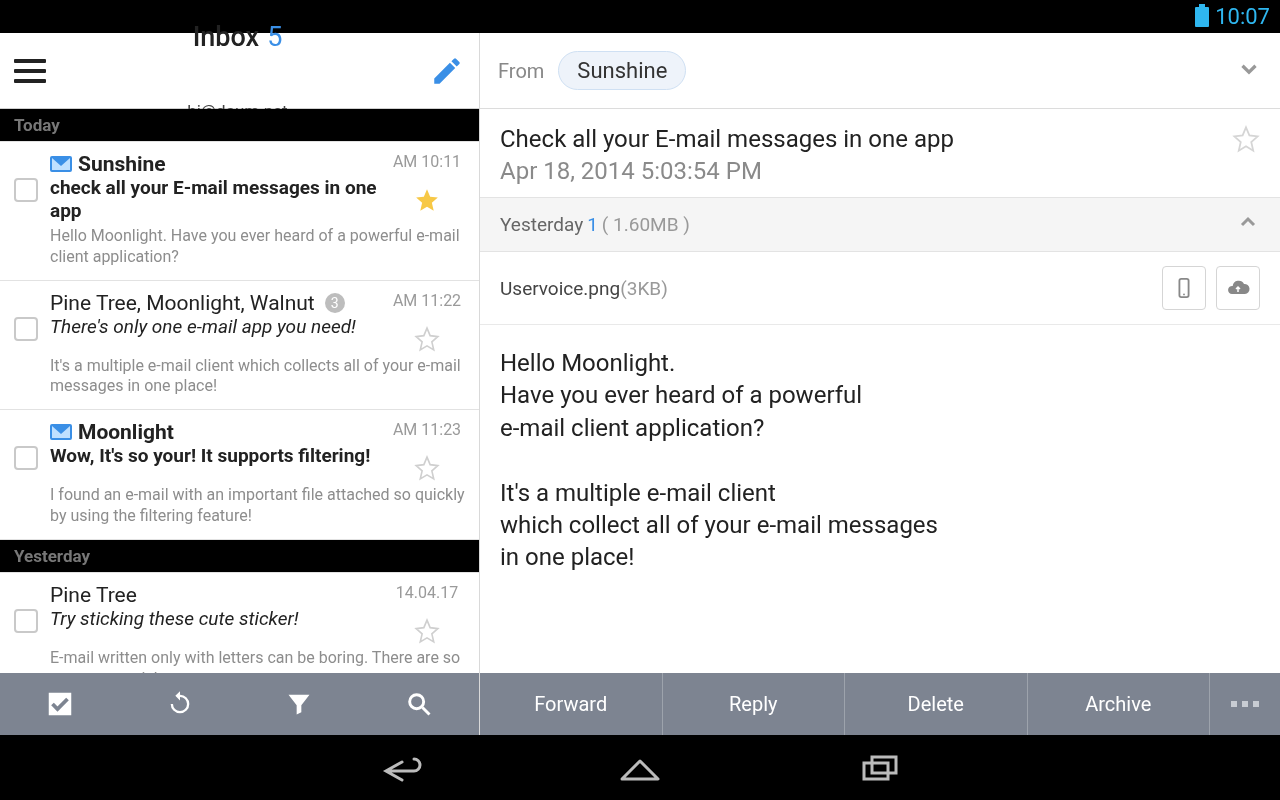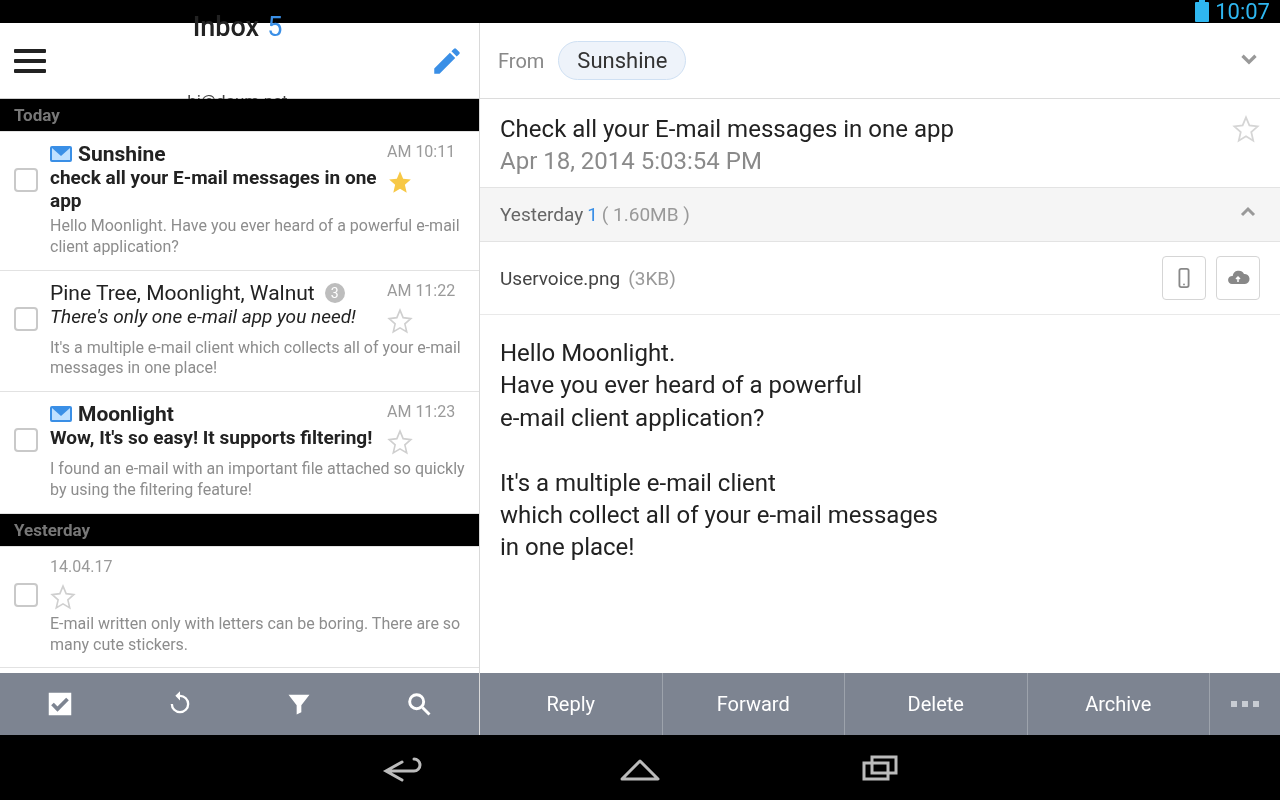--- a/index.html
+++ b/index.html
@@ -1,20 +1,20 @@
 <!DOCTYPE html>
 <html><head>
 <meta charset="utf-8">
 <style>
   * { box-sizing: border-box; margin: 0; padding: 0; }
   html, body { width: 1280px; height: 800px; overflow: hidden; font-family: Roboto, "Helvetica Neue", Arial, sans-serif; background: #000; }
   .device { width: 1280px; height: 800px; display: flex; flex-direction: column; }
 
   
-  .statusbar { height: 23px; background: #000; color: #2fb7f0; display: flex; align-items: center; justify-content: flex-end; padding-right: 10px; font-size: 22px; font-weight: 400; gap: 6px; }
+  .statusbar { height: 33px; background: #000; color: #2fb7f0; display: flex; align-items: center; justify-content: flex-end; padding-right: 10px; font-size: 22px; font-weight: 400; gap: 6px; }
   .battery { width: 14px; height: 20px; background: #2fb7f0; border-radius: 1px; position: relative; }
   .battery::before { content: ""; position: absolute; top: -3px; left: 4px; width: 6px; height: 3px; background: #2fb7f0; }
 
   
   .app { flex: 1; display: flex; background: #fff; min-height: 0; }
   .pane-left { width: 480px; display: flex; flex-direction: column; border-right: 1px solid #d9d9d9; min-height: 0; }
   .pane-right { flex: 1; display: flex; flex-direction: column; min-height: 0; }
 
   
   .lhdr { height: 76px; border-bottom: 1px solid #cfcfcf; display: flex; align-items: center; padding: 5px 14px; }
@@ -34,21 +34,21 @@
   .msg-main { flex: 1; min-width: 0; }
   .msg-row1 { display: flex; align-items: center; gap: 6px; }
   .env { width: 22px; height: 16px; background: #bfe0ff; border: 2px solid #3a8fe6; position: relative; border-radius: 2px; }
   .env::after { content: ""; position: absolute; left: 0; right: 0; top: 0; height: 0; border-left: 9px solid transparent; border-right: 9px solid transparent; border-top: 8px solid #3a8fe6; }
   .sender { font-size: 21px; font-weight: 700; color: #222; }
   .badge { background: #bdbdbd; color: #fff; border-radius: 10px; min-width: 20px; height: 20px; font-size: 14px; display: inline-flex; align-items: center; justify-content: center; padding: 0 6px; margin-left: 4px; }
   .time { font-size: 16px; color: #9a9a9a; }
   .subject { font-size: 19px; font-weight: 700; color: #222; flex: 1; }
   .subject.read { font-weight: 400; font-style: italic; }
   .snippet { font-size: 16px; color: #8d8d8d; line-height: 1.3; margin-top: 4px; }
-  .msg-side { display: flex; flex-direction: column; align-items: flex-start; gap: 8px; width: 80px; flex-shrink: 0; }
+  .msg-side { display: flex; flex-direction: column; align-items: center; gap: 16px; width: 80px; flex-shrink: 0; }
   .star { width: 26px; height: 26px; }
   .star svg { width: 100%; height: 100%; }
 
   
   .ltool { height: 62px; background: #7d8491; display: flex; align-items: center; justify-content: space-around; }
   .ltool .tbtn { width: 34px; height: 34px; display: flex; align-items: center; justify-content: center; }
 
   
   .rhdr { height: 76px; border-bottom: 1px solid #dcdcdc; display: flex; align-items: center; padding: 0 18px; gap: 14px; }
   .from-lbl { font-size: 20px; color: #888; }
@@ -58,21 +58,21 @@
   
   .rbody { flex: 1; display: flex; flex-direction: column; overflow: hidden; }
   .subj-block { padding: 16px 20px 12px 20px; display: flex; align-items: flex-start; }
   .subj-block .txt { flex: 1; }
   .mail-subject { font-size: 24px; color: #222; }
   .mail-date { font-size: 24px; color: #8a8a8a; margin-top: 4px; }
   .att-bar { background: #f5f5f5; border-top: 1px solid #e3e3e3; border-bottom: 1px solid #e3e3e3; padding: 12px 20px; display: flex; align-items: center; font-size: 19px; color: #666; }
   .att-bar .cnt { color: #3a8fe6; margin: 0 4px; }
   .att-bar .size { color: #999; }
   .att-item { padding: 14px 20px; display: flex; align-items: center; font-size: 19px; color: #444; border-bottom: 1px solid #e9e9e9; justify-content: flex-end; }
-  .att-item .asize { color: #999; margin-left: 8px; }
+  .att-item .asize { color: #999; margin-left: 0; }
   .att-act { margin-left: auto; display: flex; gap: 10px; }
   .att-btn { width: 44px; height: 44px; border: 1px solid #d5d5d5; border-radius: 4px; display: flex; align-items: center; justify-content: center; background: #fff; }
   .mail-body { padding: 22px 20px; font-size: 24px; color: #222; line-height: 1.35; white-space: pre-line; }
 
   
   .rtool { height: 62px; background: #7d8491; display: flex; align-items: stretch; }
   .rtool .act { flex: 1; display: flex; align-items: center; justify-content: center; color: #fff; font-size: 20px; border-right: 1px solid rgba(255,255,255,0.25); }
   .rtool .overflow { width: 70px; display: flex; align-items: center; justify-content: center; }
 
   
@@ -161,39 +161,45 @@
 
         <div class="msg">
           <div class="chk"></div>
           <div class="msg-main">
             <div style="display:flex; align-items:flex-start;">
               <div style="flex:1">
                 <div class="msg-row1">
                   <span class="env"></span>
                   <span class="sender">Moonlight</span>
                 </div>
-                <div class="subject">Wow, It's so easy! It supports filtering!</div>
+                <div class="subject">Wow, It's so your! It supports filtering!</div>
               </div>
               <div class="msg-side">
                 <span class="time">AM 11:23</span>
                 <span class="star"><svg viewBox="0 0 24 24">
                       <path d="M12 2l2.9 6.9L22 9.8l-5.5 4.8L18.2 22 12 18.3 5.8 22l1.7-7.4L2 9.8l7.1-0.9L12 2z" fill="none" stroke="#cfcfcf" stroke-width="1.5"></path>
                     </svg></span>
               </div>
             </div>
             <div class="snippet">I found an e-mail with an important file attached so quickly by using the filtering feature!</div>
           </div>
         </div>
 
         <div class="daysep">Yesterday</div>
 
         <div class="msg">
           <div class="chk"></div>
           <div class="msg-main">
             <div style="display:flex; align-items:flex-start;">
+              <div style="flex:1">
+                <div class="msg-row1">
+                  <span class="sender" style="font-weight:400">Pine Tree</span>
+                </div>
+                <div class="subject read" style="font-weight:400">Try sticking these cute sticker!</div>
+              </div>
               <div class="msg-side">
                 <span class="time">14.04.17</span>
                 <span class="star"><svg viewBox="0 0 24 24">
                       <path d="M12 2l2.9 6.9L22 9.8l-5.5 4.8L18.2 22 12 18.3 5.8 22l1.7-7.4L2 9.8l7.1-0.9L12 2z" fill="none" stroke="#cfcfcf" stroke-width="1.5"></path>
                     </svg></span>
               </div>
             </div>
             <div class="snippet">E-mail written only with letters can be boring. There are so many cute stickers.</div>
           </div>
         </div>
@@ -276,22 +282,22 @@
         <div class="mail-body">Hello Moonlight.
 Have you ever heard of a powerful
 e-mail client application?
 
 It's a multiple e-mail client
 which collect all of your e-mail messages
 in one place!</div>
       </div>
 
       <div class="rtool">
+        <div class="act">Forward</div>
         <div class="act">Reply</div>
-        <div class="act">Forward</div>
         <div class="act">Delete</div>
         <div class="act">Archive</div>
         <div class="overflow">
           <svg width="28" height="10" viewBox="0 0 28 10">
               <rect x="0" y="2" width="6" height="6" fill="#c8ccd3"></rect>
               <rect x="11" y="2" width="6" height="6" fill="#c8ccd3"></rect>
               <rect x="22" y="2" width="6" height="6" fill="#c8ccd3"></rect>
             </svg>
         </div>
       </div>

